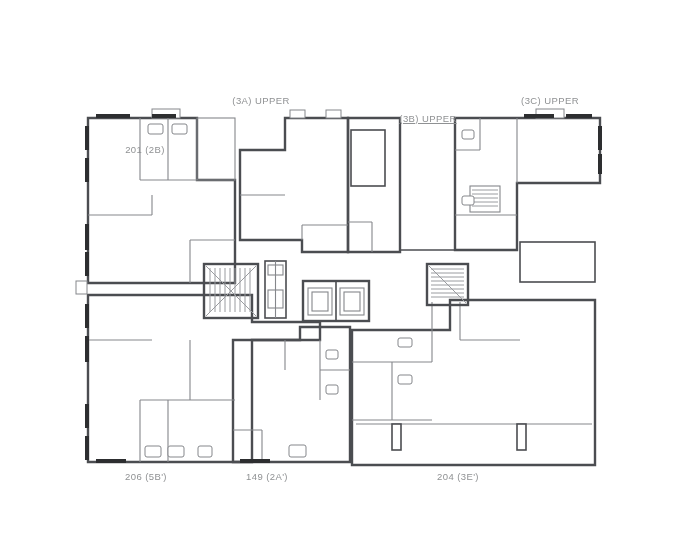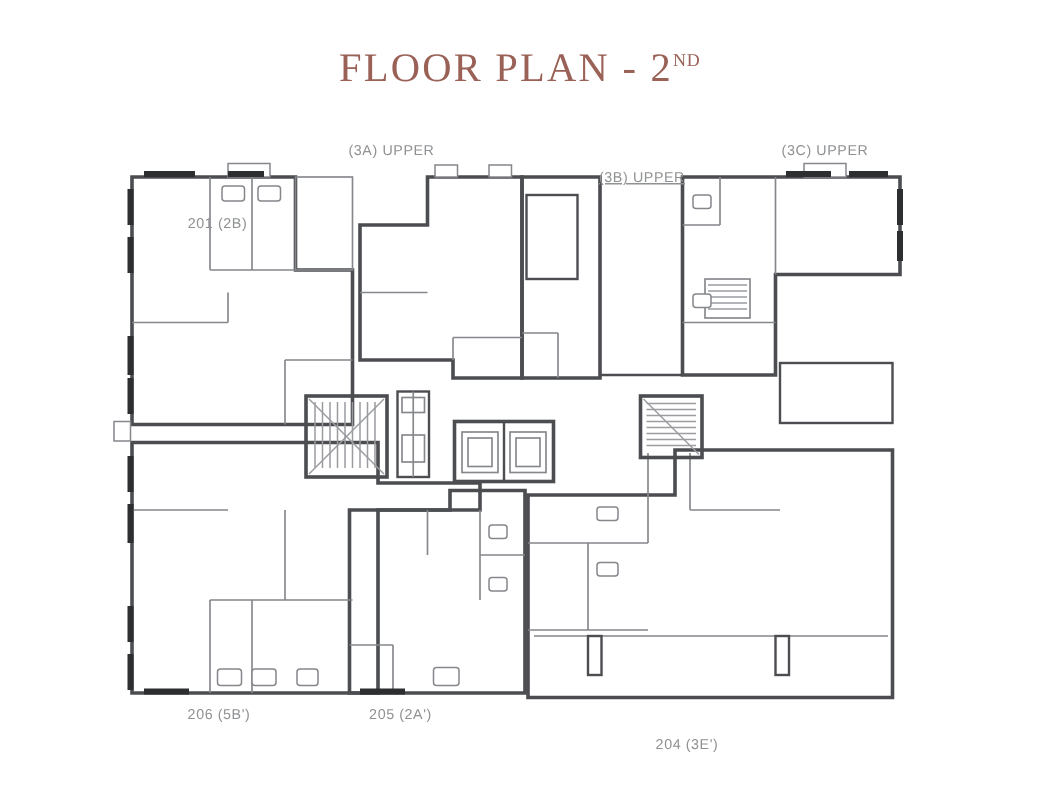--- a/index.html
+++ b/index.html
@@ -16,23 +16,20 @@
   .hatch{fill:none;stroke:#9a9ca0;stroke-width:1;}
   .fx{fill:#ffffff;stroke:#85878b;stroke-width:1;}
   .win{fill:#2d2e30;stroke:none;}
   .void{fill:#ffffff;}
 </style>
 </head>
 <body>
 
 <div class="stage">
 
-  <div class="title-wrap" style="color: rgb(154, 97, 87);">
-    <span>FLOOR PLAN - 2</span><sup>ND</sup>
-  </div>
 
   <svg class="plan-svg" viewBox="0 0 693 540">
 
     <g>
       <path class="wall" d="M233,340 H300 V327 H350 V462 H233 Z" fill="#cdd7dc"></path>
     </g>
     <g>
       <path class="wall" d="M88,295 H252 V322 H320 V340 H252 V462 H88 Z" fill="#d2d3d5"></path>
     </g>
     <g>
@@ -138,16 +135,16 @@
       <rect class="win" x="598" y="126" width="4" height="24"></rect>
       <rect class="win" x="598" y="154" width="4" height="20"></rect>
     </g>
   </svg>
 
   <div class="unit-label" style="left: 145px; top: 96px; color: rgb(143, 145, 147); margin-top: 48px;">201 (2B)</div>
   <div class="unit-label" style="left: 261px; top: 95px; color: rgb(143, 145, 147);">(3A) UPPER</div>
   <div class="unit-label" style="left: 428px; top: 113px; color: rgb(143, 145, 147); text-decoration: underline;">(3B) UPPER</div>
   <div class="unit-label" style="left: 550px; top: 95px; color: rgb(143, 145, 147); text-align: right;">(3C) UPPER</div>
   <div class="unit-label" style="left: 146px; top: 471px; color: rgb(143, 145, 147);">206 (5B')</div>
-  <div class="unit-label" style="left: 267px; top: 471px; color: rgb(143, 145, 147);">205 (2A')</div>
-  <div class="unit-label" style="left: 458px; top: 471px; color: rgb(143, 145, 147); margin-top: 20px;">204 (3E')</div>
+  <div class="unit-label" style="left: 267px; top: 471px; color: rgb(143, 145, 147);">149 (2A')</div>
+  <div class="unit-label" style="left: 458px; top: 471px; color: rgb(143, 145, 147);">204 (3E')</div>
 
 </div>
 
 </body></html>

